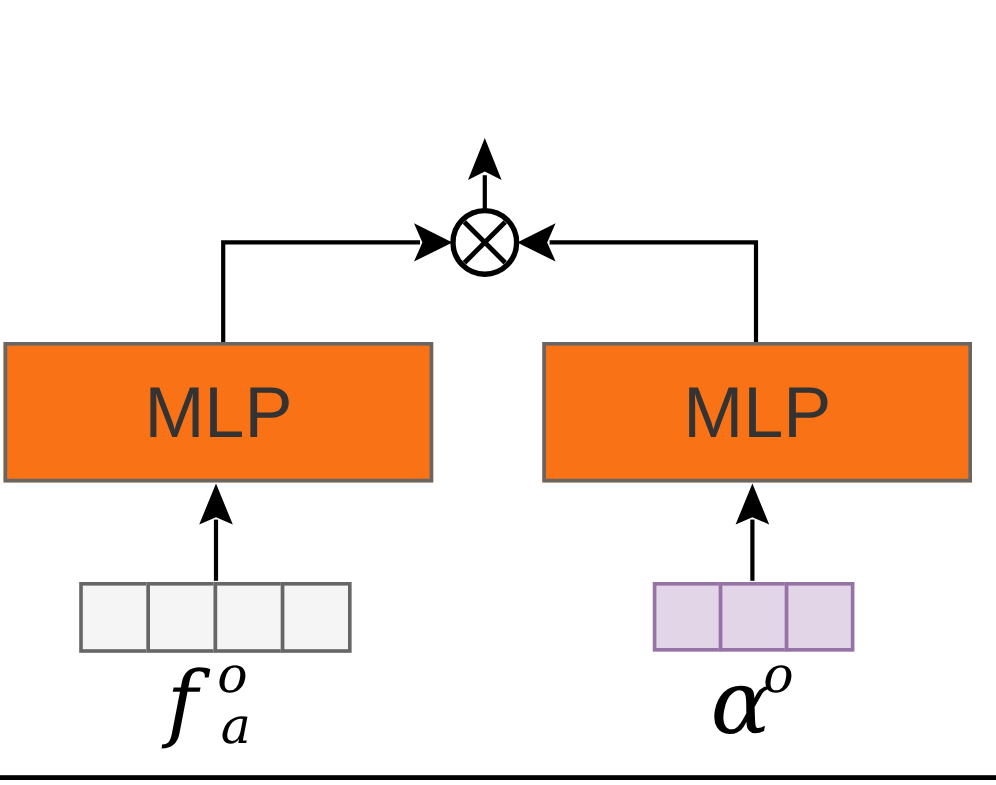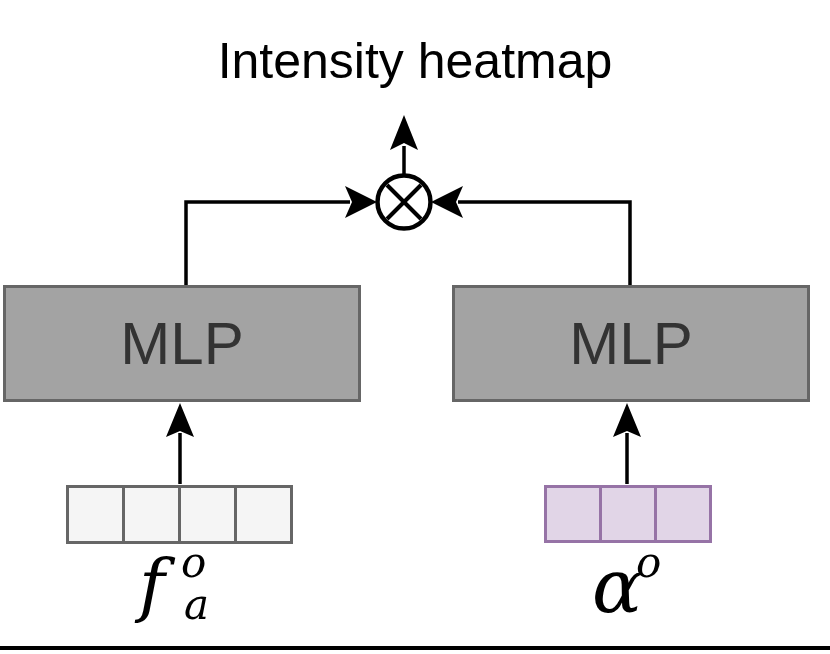--- a/index.html
+++ b/index.html
@@ -16,21 +16,21 @@
     text-align: center;
     font-size: 50px; line-height: 1.25; color: #000000;
     letter-spacing: 0px;
   }
 
   svg.wires { position: absolute; left: 0; top: 0; width: 830px; height: 654px; }
 
   .mlp-box {
     position: absolute;
     box-sizing: border-box;
-    background: #a3a3a3;
+    background: #f97316;
     border: 3px solid #666666;
     display: flex; align-items: center; justify-content: center;
     font-size: 60px; color: #333333;
   }
   .mlp-left  { left: 3px;   top: 285px; width: 358px; height: 117px; }
   .mlp-right { left: 452px; top: 285px; width: 358px; height: 117px; }
 
   .vector { position: absolute; display: flex; }
   .vector .cell {
     box-sizing: border-box;
@@ -97,21 +97,20 @@
       <line x1="180" y1="484" x2="180" y2="433" stroke="#000" stroke-width="3.5"></line>
       <polygon points="180,403 166,437 180,431 194,437" fill="#000"></polygon>
     </g>
 
     <g>
       <line x1="627" y1="484" x2="627" y2="433" stroke="#000" stroke-width="3.5"></line>
       <polygon points="627,403 613,437 627,431 641,437" fill="#000"></polygon>
     </g>
   </svg>
 
-  <div class="title">Intensity heatmap</div>
 
   <div class="mlp-box mlp-left">
     <span>MLP</span>
   </div>
   <div class="mlp-box mlp-right">
     <span>MLP</span>
   </div>
 
   <div class="vector vector-left" style="--cell-fill: #F5F5F5; --cell-border: #666666;">
       <div class="cell"></div>

